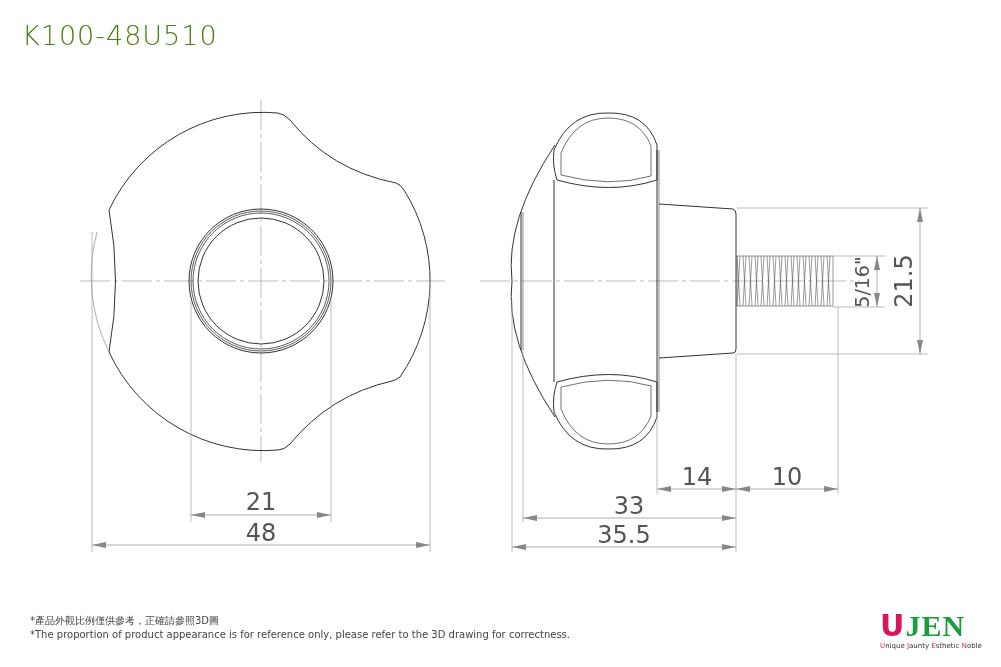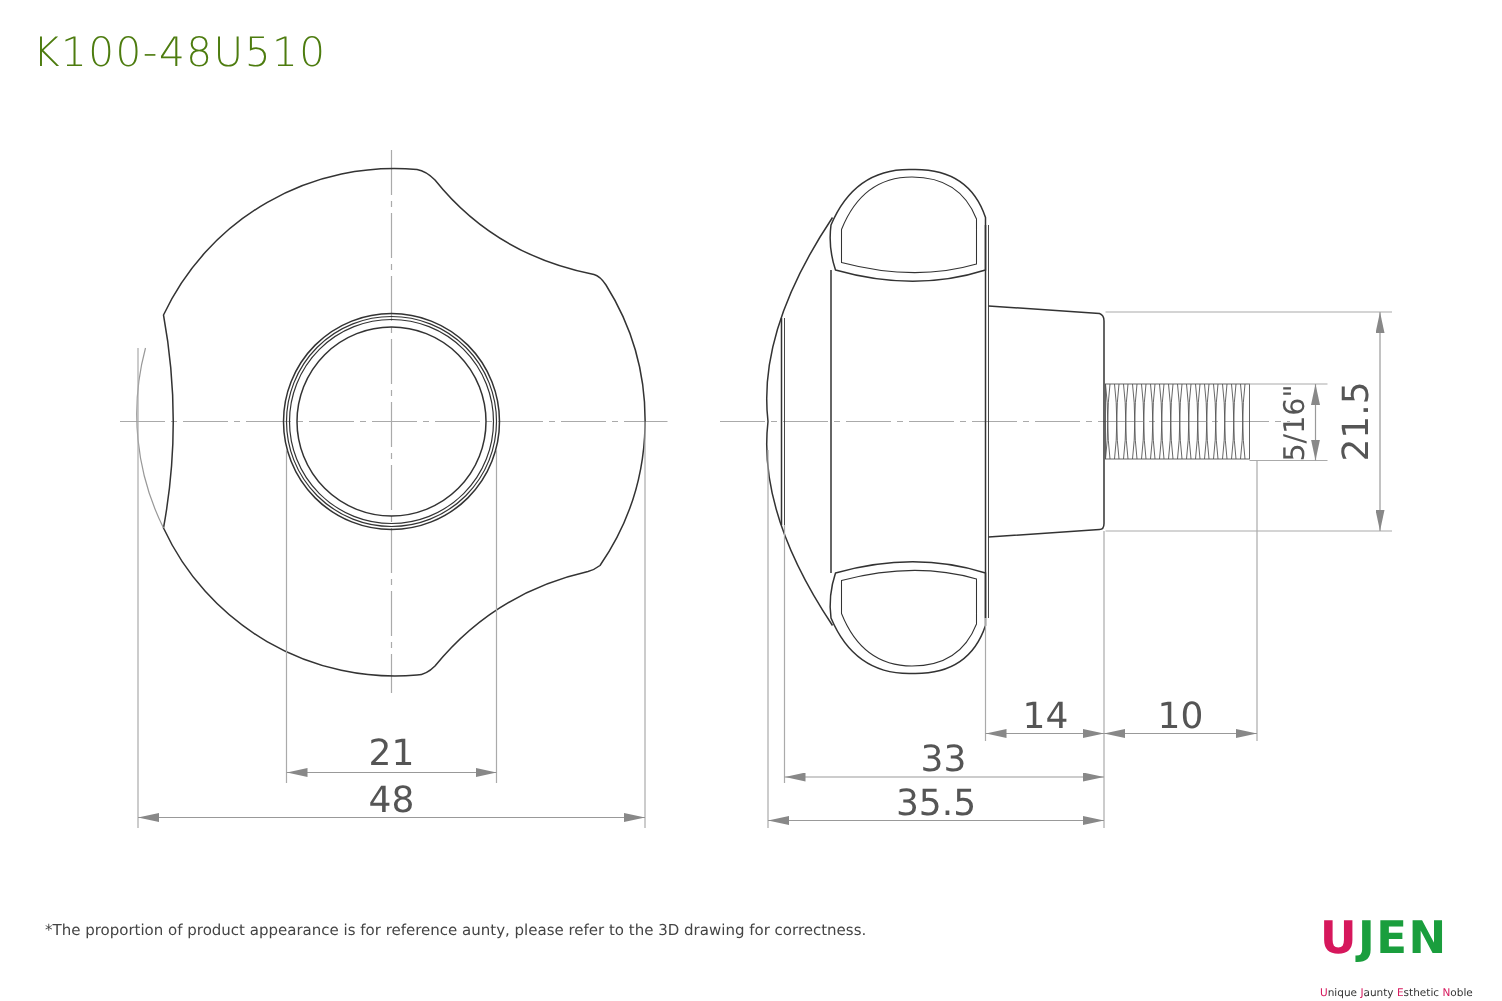--- a/index.html
+++ b/index.html
@@ -5,22 +5,22 @@
   html, body { margin: 0; padding: 0; background: #ffffff; }
   body { width: 1001px; height: 667px; position: relative; overflow: hidden; font-family: "DejaVu Sans", sans-serif; }
   #title { position: absolute; left: 22px; top: 20px; font-size: 27px; color: #4d7c0f; letter-spacing: 1px; font-weight: 300; }
   #drawing { position: absolute; left: 0; top: 0; }
   .dimtext { font-family: "DejaVu Sans", sans-serif; fill: #555; font-size: 24px; }
   .dimtext-sm { font-family: "DejaVu Sans", sans-serif; fill: #555; font-size: 19px; }
   #notes { position: absolute; left: 30px; top: 614px; font-size: 10px; color: #444; line-height: 14px; }
   #logo { position: absolute; left: 880px; top: 612px; }
   #logo .brand { font-family: "DejaVu Sans", sans-serif; font-weight: bold; font-size: 30px; letter-spacing: 1px; line-height: 28px; }
   #logo .u { color: #d6175c; }
-  #logo .rest { color: #1a9e3d; }
-  #logo .tag { font-size: 7px; color: #333; white-space: nowrap; margin-top: 18px; }
+  #logo .rest { color: #1a9e3d; font-family: Liberation Serif, serif; }
+  #logo .tag { font-size: 7px; color: #333; white-space: nowrap; margin-top: 2px; }
   #logo .tag .hl { color: #d6175c; }
 </style>
 </head>
 <body>
 
 <div id="title">K100-48U510</div>
 
 <svg id="drawing" width="1001" height="667" viewBox="0 0 1001 667" xmlns="http://www.w3.org/2000/svg">
   <defs>
     <marker id="arr" viewBox="0 0 14 6" refX="14" refY="3" markerWidth="14" markerHeight="6" orient="auto-start-reverse" markerUnits="userSpaceOnUse">
@@ -108,19 +108,20 @@
     <line x1="736" y1="489" x2="838" y2="489" stroke="#999" stroke-width="0.8" marker-start="url(#arr)" marker-end="url(#arr)"></line>
     <text class="dimtext" x="787" y="485" text-anchor="middle">10</text>
     <line x1="523" y1="518" x2="736" y2="518" stroke="#999" stroke-width="0.8" marker-start="url(#arr)" marker-end="url(#arr)"></line>
     <text class="dimtext" x="629" y="514" text-anchor="middle">33</text>
     <line x1="512" y1="547" x2="736" y2="547" stroke="#999" stroke-width="0.8" marker-start="url(#arr)" marker-end="url(#arr)"></line>
     <text class="dimtext" x="624" y="543" text-anchor="middle">35.5</text>
   </g>
 </svg>
 
 <div id="notes">
-  <div>*The proportion of product appearance is for reference aunty, please refer to the 3D drawing for correctness.</div>
+  <div>*產品外觀比例僅供參考，正確請參照3D圖</div>
+  <div>*The proportion of product appearance is for reference only, please refer to the 3D drawing for correctness.</div>
 </div>
 
 <div id="logo">
   <div class="brand"><span class="u">U</span><span class="rest">JEN</span></div>
   <div class="tag"><span class="hl">U</span><span>nique </span><span class="hl">J</span><span>aunty </span><span class="hl">E</span><span>sthetic </span><span class="hl">N</span><span>oble</span></div>
 </div>
 
 </body></html>

